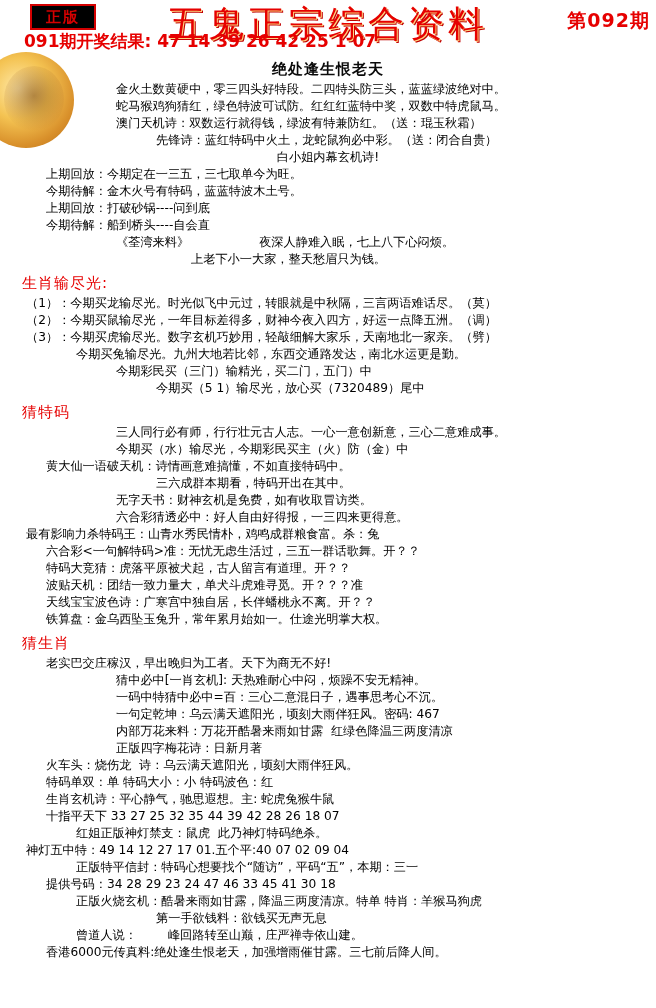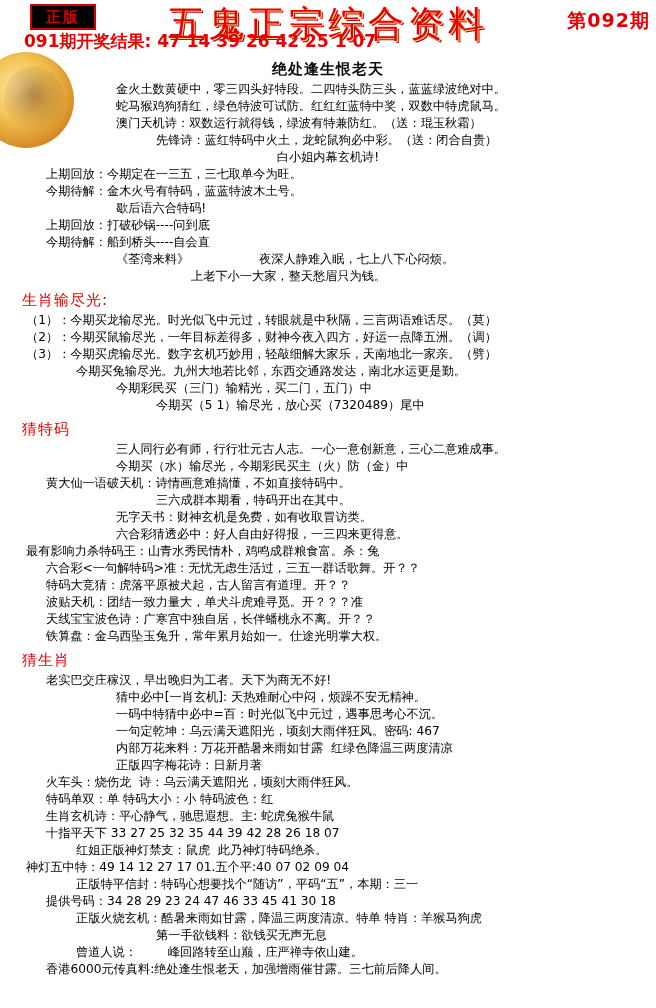--- a/index.html
+++ b/index.html
@@ -146,21 +146,20 @@
   <div class="line indent2">金火土数黄硬中，零三四头好特段。二四特头防三头，蓝蓝绿波绝对中。</div>
   <div class="line indent2">蛇马猴鸡狗猜红，绿色特波可试防。红红红蓝特中奖，双数中特虎鼠马。</div>
 
   <div class="line indent2"><span>澳门天机诗：</span><span>双数运行就得钱，绿波有特兼防红。（送：琨玉秋霜）</span></div>
   <div class="line indent3"><span>先锋诗：</span><span>蓝红特码中火土，龙蛇鼠狗必中彩。（送：闭合自贵）</span></div>
 
   <div class="line ctr">白小姐内幕玄机诗!</div>
   <div class="line indent5"><span>上期回放：</span><span>今期定在一三五，三七取单今为旺。</span></div>
   <div class="line indent5"><span>今期待解：</span><span>金木火号有特码，蓝蓝特波木土号。</span></div>
 
-  <div class="line indent2">歇后语六合特码!</div>
   <div class="line indent5"><span>上期回放：</span><span>打破砂锅----问到底</span></div>
   <div class="line indent5"><span>今期待解：</span><span>船到桥头----自会直</span></div>
 
   <div class="line indent2"><span>《荃湾来料》</span><span style="padding-left:70px">夜深人静难入眠，七上八下心闷烦。</span></div>
   <div class="line indent4">上老下小一大家，整天愁眉只为钱。</div>
 
   <div class="red-head">生肖输尽光:</div>
   <div class="line indent6">（1）：今期买龙输尽光。时光似飞中元过，转眼就是中秋隔，三言两语难话尽。（莫）</div>
   <div class="line indent6">（2）：今期买鼠输尽光，一年目标差得多，财神今夜入四方，好运一点降五洲。（调）</div>
   <div class="line indent6">（3）：今期买虎输尽光。数字玄机巧妙用，轻敲细解大家乐，天南地北一家亲。（劈）</div>
@@ -178,21 +177,21 @@
   <div class="line indent6">最有影响力杀特码王：山青水秀民情朴，鸡鸣成群粮食富。杀：兔</div>
   <div class="line indent5">六合彩&lt;一句解特码&gt;准：无忧无虑生活过，三五一群话歌舞。开？？</div>
   <div class="line indent5">特码大竞猜：虎落平原被犬起，古人留言有道理。开？？</div>
   <div class="line indent5">波贴天机：团结一致力量大，单犬斗虎难寻觅。开？？？准</div>
   <div class="line indent5">天线宝宝波色诗：广寒宫中独自居，长伴蟠桃永不离。开？？</div>
   <div class="line indent5">铁算盘：金乌西坠玉兔升，常年累月始如一。仕途光明掌大权。</div>
 
   <div class="red-head">猜生肖</div>
   <div class="line indent5">老实巴交庄稼汉，早出晚归为工者。天下为商无不好!</div>
   <div class="line indent2">猜中必中[一肖玄机]: 天热难耐心中闷，烦躁不安无精神。</div>
-  <div class="line indent2">一码中特猜中必中=百：时光似飞中元过，遇事思考心不沉。</div>
+  <div class="line indent2">一码中特猜中必中=百：三心二意混日子，遇事思考心不沉。</div>
   <div class="line indent2">一句定乾坤：乌云满天遮阳光，顷刻大雨伴狂风。密码: 467</div>
   <div class="line indent2">内部万花来料：万花开酷暑来雨如甘露  红绿色降温三两度清凉</div>
   <div class="line indent2">正版四字梅花诗：日新月著</div>
   <div class="line indent5">火车头：烧伤龙  诗：乌云满天遮阳光，顷刻大雨伴狂风。</div>
   <div class="line indent5">特码单双：单 特码大小：小 特码波色：红</div>
   <div class="line indent5">生肖玄机诗：平心静气，驰思遐想。主: 蛇虎兔猴牛鼠</div>
   <div class="line indent5">十指平天下 33 27 25 32 35 44 39 42 28 26 18 07</div>
   <div class="line indent1">红姐正版神灯禁支：鼠虎  此乃神灯特码绝杀。</div>
   <div class="line indent6">神灯五中特：49 14 12 27 17 01.五个平:40 07 02 09 04</div>
   <div class="line indent1">正版特平信封：特码心想要找个“随访”，平码“五”，本期：三一</div>

